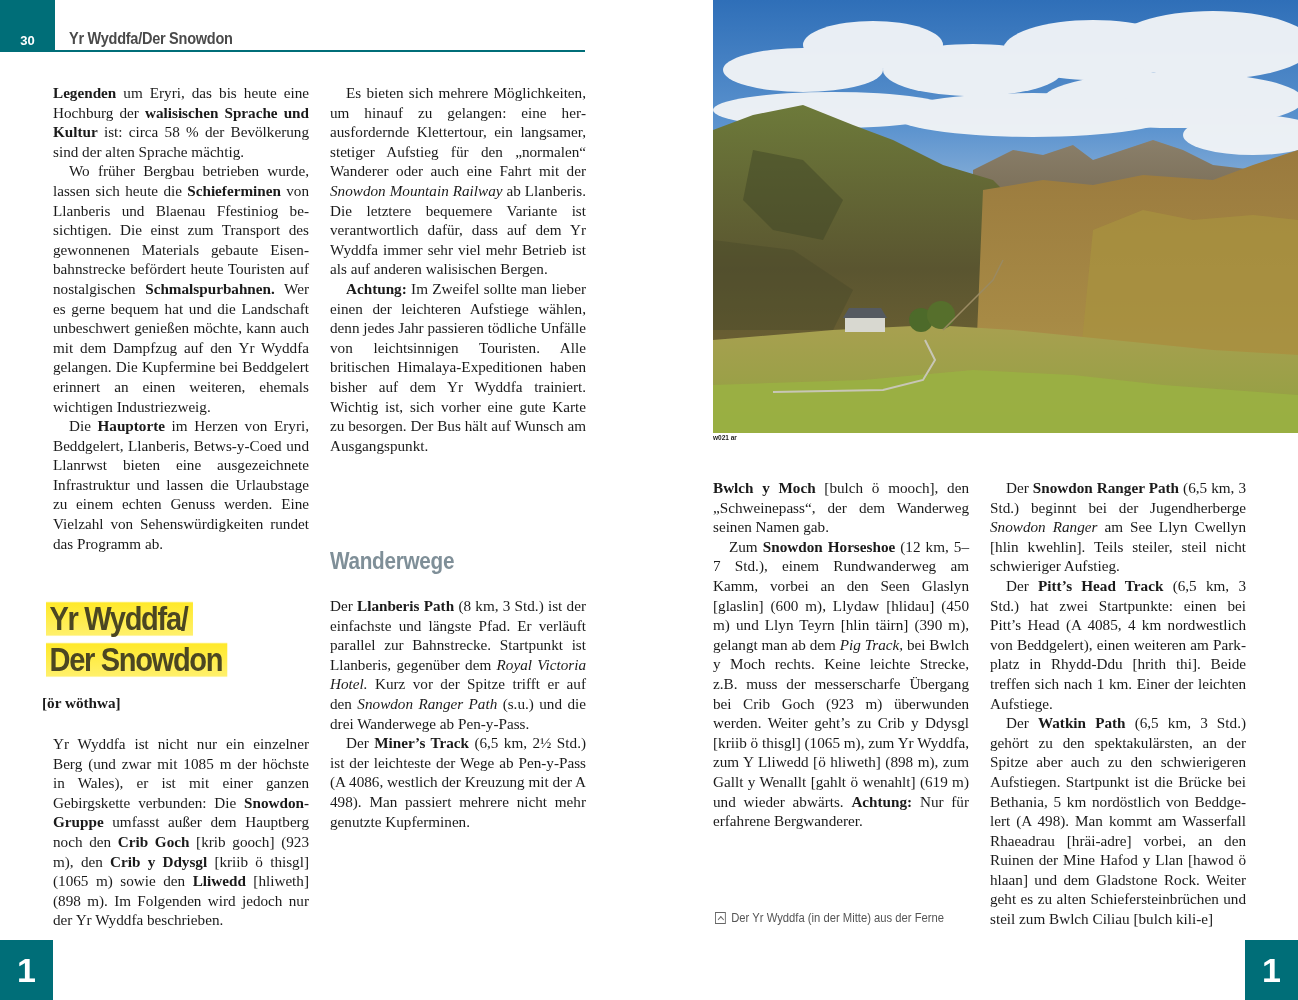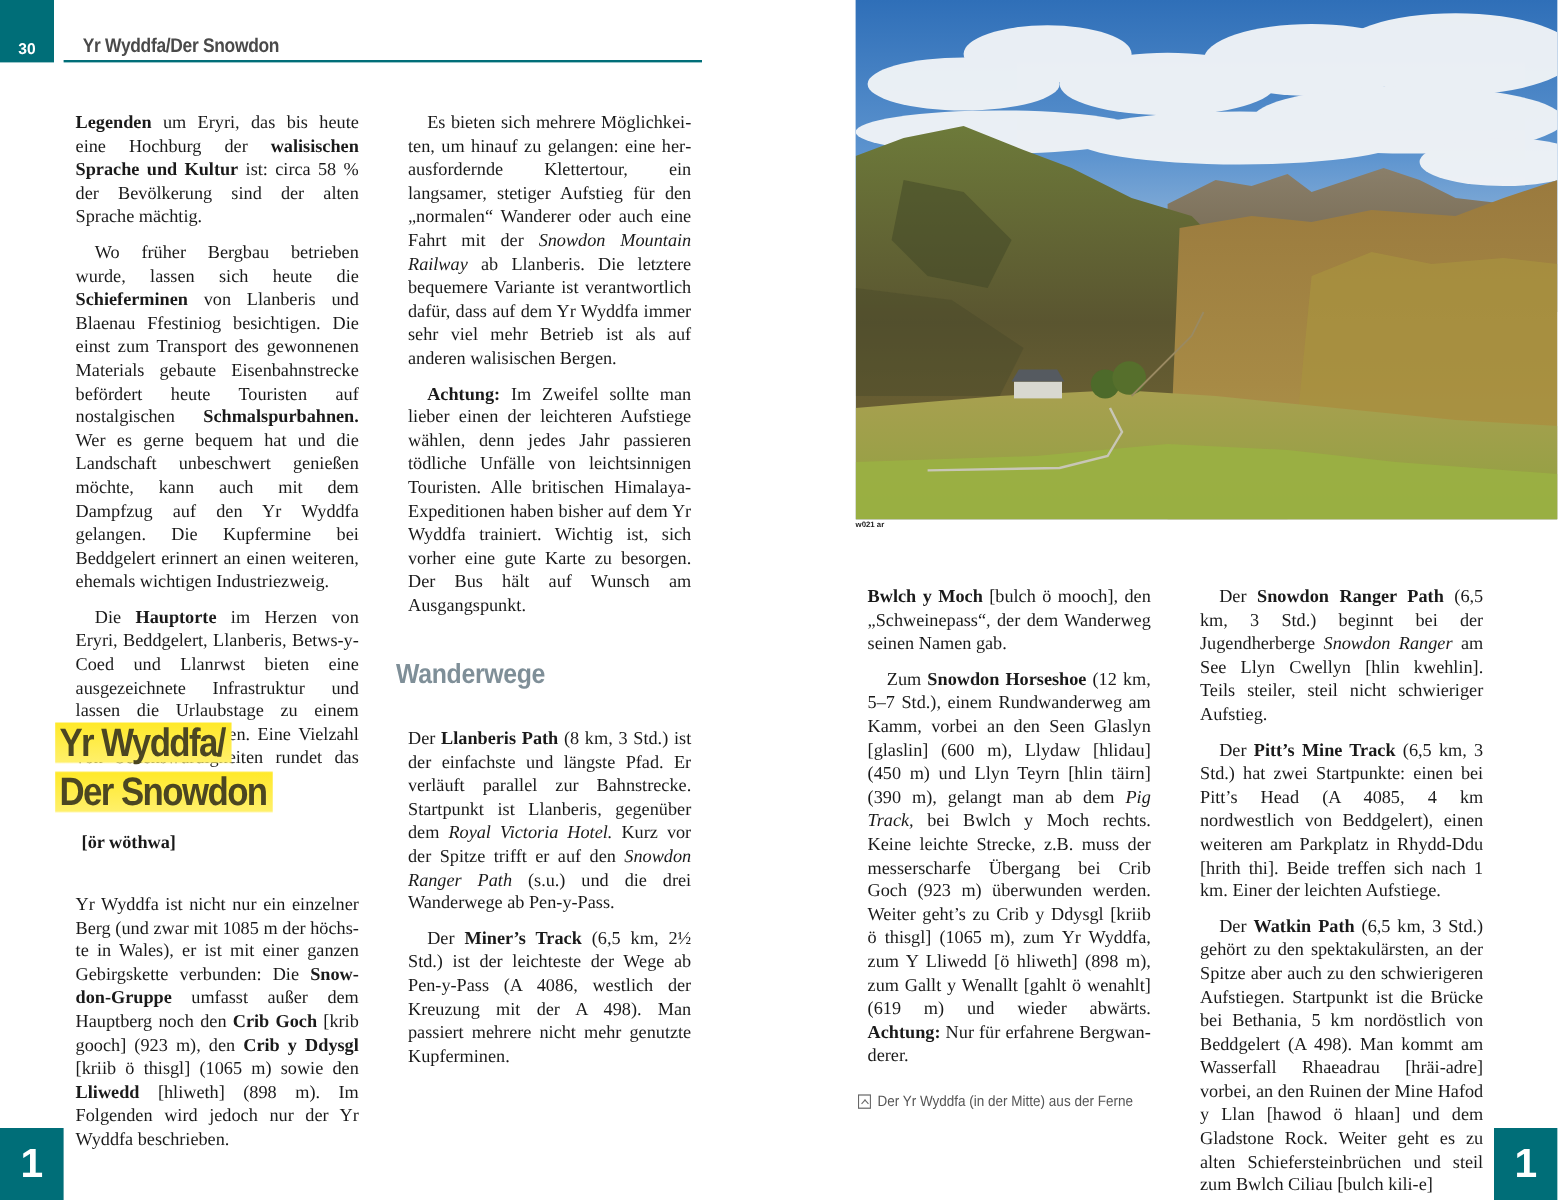--- a/index.html
+++ b/index.html
@@ -8,21 +8,21 @@
     background: #ffffff;
     font-family: "Liberation Serif", "DejaVu Serif", serif;
     color: #1a1a1a;
   }
   .page { position: absolute; top: 0; height: 1000px; }
   .page-left { left: 0; width: 649px; }
   .page-right { left: 649px; width: 649px; }
 
   
   .header-num {
-    position: absolute; left: 0; top: 0; width: 45px; height: 52px;
+    position: absolute; left: 0; top: 0; width: 55px; height: 52px;
     background: #006e78; color: #fff;
     font-family: "Liberation Sans", "DejaVu Sans", sans-serif;
     font-weight: bold; font-size: 13px;
     display: flex; align-items: flex-end; justify-content: center;
     padding-bottom: 4px; box-sizing: border-box;
   }
   .header-title {
     position: absolute; left: 69px; top: 29px;
     font-family: "Liberation Sans", "DejaVu Sans", sans-serif;
     font-weight: bold; font-size: 16.5px; color: #4a4a4a;
@@ -30,42 +30,42 @@
   }
   .header-rule {
     position: absolute; left: 53px; top: 50px; width: 532px; height: 2px;
     background: #006e78;
   }
 
   .col {
     position: absolute; font-size: 15.2px; line-height: 19.6px;
     text-align: justify; hyphens: manual;
   }
-  .col p { margin: 10px; }
+  .col p { margin: 0; }
   .col p.ind { text-indent: 16px; }
   .col b { font-weight: bold; }
 
   .col1 { left: 53px; top: 83px; width: 256px; }
   .col2 { left: 330px; top: 83px; width: 256px; }
   .col3 { left: 713px; top: 478px; width: 256px; }
   .col4 { left: 990px; top: 478px; width: 256px; }
 
   .chapter-title {
     position: absolute; left: 46px; top: 598px;
     font-family: "Liberation Sans", "DejaVu Sans", sans-serif;
     font-weight: bold; font-size: 33px; line-height: 41px;
     color: #4b4622; letter-spacing: -1.5px;
   }
   .chapter-title span {
     display: inline-block;
     background: linear-gradient(180deg, rgba(255,234,40,0) 8%, #ffe92a 12%, #fff06a 90%, rgba(255,240,106,0) 94%);
     padding: 0 6px 0 4px; transform: scaleX(0.88); transform-origin: left;
   }
   .pron {
-    position: absolute; left: 68px; top: 694px; font-size: 15.2px; font-weight: bold;
+    position: absolute; left: 42px; top: 694px; font-size: 15.2px; font-weight: bold;
   }
   .col-left-low { left: 53px; top: 734px; width: 256px; }
 
   .section-title {
     position: absolute; left: 330px; top: 548px;
     font-family: "Liberation Sans", "DejaVu Sans", sans-serif;
     font-weight: bold; font-size: 23px; color: #7f8f98;
     transform: scaleX(0.9); transform-origin: left; letter-spacing: -0.3px;
   }
   .col2b { left: 330px; top: 596px; width: 256px; }
@@ -213,17 +213,17 @@
   <p class="ind"><span>Zum </span><b>Snowdon Horseshoe</b><span> (12 km, 5–7 Std.), einem Rundwanderweg am Kamm, vorbei an den Seen Glas­lyn [glaslin] (600 m), Llydaw [hlidau] (450 m) und Llyn Teyrn [hlin täirn] (390 m), gelangt man ab dem </span><i>Pig Track,</i><span> bei Bwlch y Moch rechts. Keine leich­te Strecke, z.B. muss der messerscharfe Übergang bei Crib Goch (923 m) über­wunden werden. Weiter geht’s zu Crib y Ddysgl [kriib ö thisgl] (1065 m), zum Yr Wyddfa, zum Y Lliwedd [ö hliweth] (898 m), zum Gallt y Wenallt [gahlt ö wenahlt] (619 m) und wieder abwärts. </span><b>Achtung:</b><span> Nur für erfahrene Bergwan­derer.</span></p>
 </div>
 
 <div class="caption">
   <span class="caption-icon"></span>
   <span>Der Yr Wyddfa (in der Mitte) aus der Ferne</span>
 </div>
 
 <div class="col col4">
   <p class="ind"><span>Der </span><b>Snowdon Ranger Path</b><span> (6,5 km, 3 Std.) beginnt bei der Jugendherberge </span><i>Snowdon Ranger</i><span> am See Llyn Cwellyn [hlin kwehlin]. Teils steiler, steil nicht schwieriger Aufstieg.</span></p>
-  <p class="ind"><span>Der </span><b>Pitt’s Mine Track</b><span> (6,5 km, 3 Std.) hat zwei Startpunkte: einen bei Pitt’s Head (A 4085, 4 km nordwestlich von Beddgelert), einen weiteren am Park­platz in Rhydd-Ddu [hrith thi]. Beide treffen sich nach 1 km. Einer der leich­ten Aufstiege.</span></p>
+  <p class="ind"><span>Der </span><b>Pitt’s Head Track</b><span> (6,5 km, 3 Std.) hat zwei Startpunkte: einen bei Pitt’s Head (A 4085, 4 km nordwestlich von Beddgelert), einen weiteren am Park­platz in Rhydd-Ddu [hrith thi]. Beide treffen sich nach 1 km. Einer der leich­ten Aufstiege.</span></p>
   <p class="ind"><span>Der </span><b>Watkin Path</b><span> (6,5 km, 3 Std.) gehört zu den spektakulärsten, an der Spitze aber auch zu den schwierigeren Aufstiegen. Startpunkt ist die Brücke bei Bethania, 5 km nordöstlich von Beddge­lert (A 498). Man kommt am Wasserfall Rhaeadrau [hräi-adre] vorbei, an den Ruinen der Mine Hafod y Llan [hawod ö hlaan] und dem Gladstone Rock. Wei­ter geht es zu alten Schiefersteinbrüchen und steil zum Bwlch Ciliau [bulch kili-e]</span></p>
 </div>
 
 <div class="thumb-tab thumb-right">1</div>
 
 </body></html>

